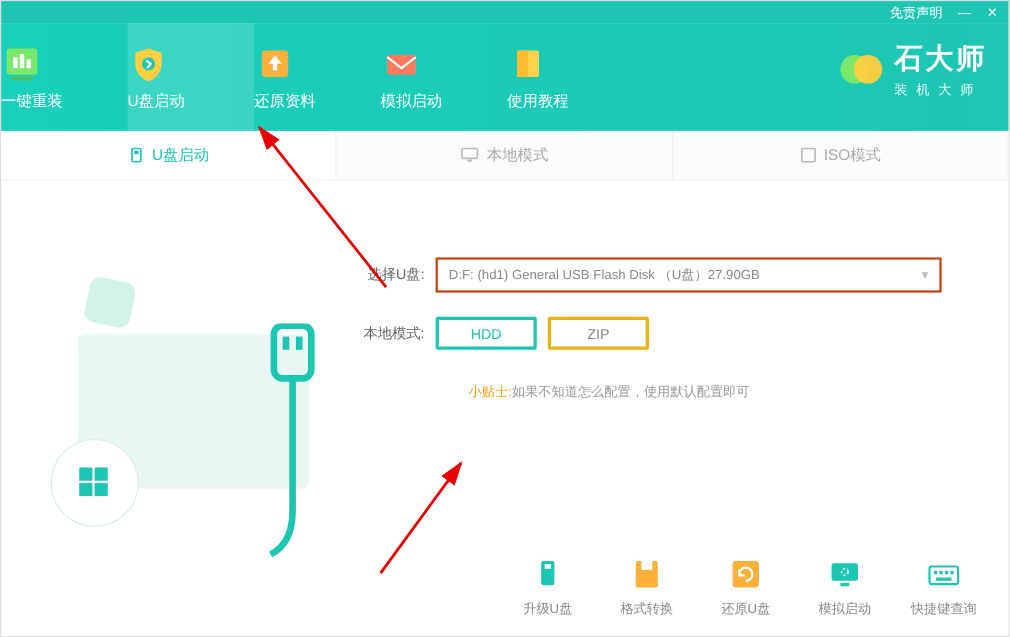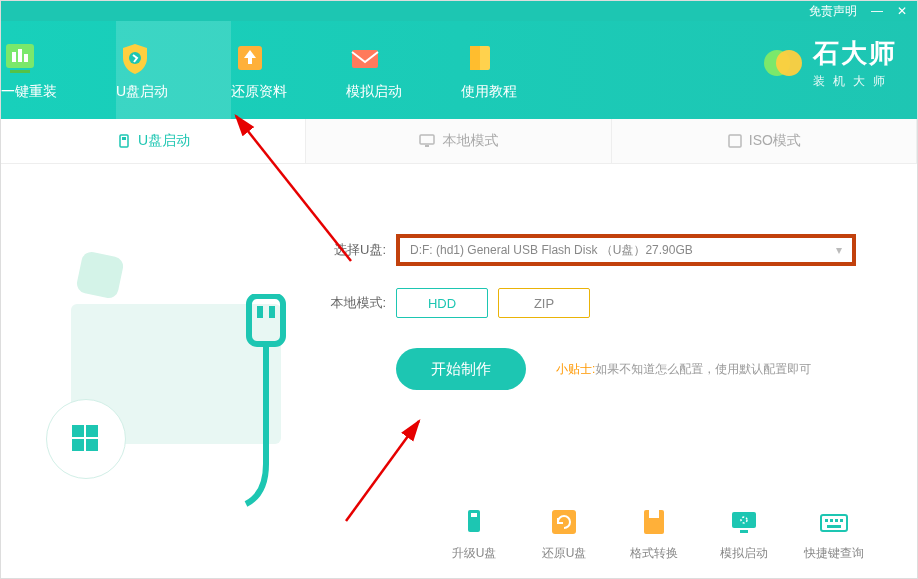--- a/index.html
+++ b/index.html
@@ -16,29 +16,29 @@
   .brand-sub{font-size:12px;letter-spacing:8px;opacity:0.9;margin-top:2px}
   .sub-tabs{height:45px;display:flex;border-bottom:1px solid #eee;background:#fbfbfb}
   .sub-tab{flex:1;display:flex;align-items:center;justify-content:center;font-size:14px;color:#aaa;cursor:pointer;border-right:1px solid #eee}
   .sub-tab.active{color:#1dc6b2;background:#fff}
   .sub-tab svg,.sub-tab .sicon{margin-right:6px}
   .content{display:flex;height:calc(100% - 163px - 90px)}
   .left-illus{width:315px;position:relative}
   .form-area{flex:1;padding:70px 40px 0 0}
   .frow{display:flex;align-items:center;margin-bottom:22px;font-size:13px;color:#666}
   .flabel{width:70px;text-align:right;margin-right:10px}
-  .select-box{flex:1;max-width:460px;height:32px;border:4px solid #c2410c;display:flex;align-items:center;padding:0 10px;color:#888;font-size:12px;font-family:monospace;justify-content:space-between;cursor:pointer}
+  .select-box{flex:1;max-width:460px;height:32px;border:2px solid #c2410c;display:flex;align-items:center;padding:0 10px;color:#888;font-size:12px;font-family:monospace;justify-content:space-between;cursor:pointer}
   .select-box .arrow{color:#bbb}
-  .opt-btn{width:92px;height:30px;border:1px solid #eab308;background:#fff;color:#888;font-size:13px;margin-right:10px;cursor:pointer;border-radius:2px}
+  .opt-btn{width:92px;height:30px;border:3px solid #eab308;background:#fff;color:#888;font-size:13px;margin-right:10px;cursor:pointer;border-radius:2px}
   .opt-btn.sel{border-color:#1dc6b2;color:#1dc6b2}
   .start-row{display:flex;align-items:center;margin-top:30px;margin-left:80px}
   .start-btn{width:130px;height:42px;background:#1dc6b2;color:#fff;border:none;border-radius:21px;font-size:15px;cursor:pointer}
   .tip{margin-left:30px;font-size:12px;color:#999}
   .tip .tlabel{color:#ff9800}
-  .footer{position:absolute;bottom:0;left:0;right:0;height:90px;display:flex;justify-content:flex-end;align-items:center;padding-right:38px}
+  .footer{position:absolute;bottom:0;left:0;right:0;height:90px;display:flex;justify-content:flex-end;align-items:center;padding-right:14px}
   .ftool{width:90px;display:flex;flex-direction:column;align-items:center;font-size:12px;color:#888;cursor:pointer}
   .ftool .ficon{width:34px;height:34px;margin-bottom:6px;display:flex;align-items:center;justify-content:center}
   
   .arrow-svg{position:absolute;pointer-events:none;z-index:50}
   
   .illus-circle{position:absolute;left:45px;top:235px;width:80px;height:80px;border-radius:50%;background:#fff;border:1px solid #d2efe7;display:flex;align-items:center;justify-content:center}
   .illus-monitor{position:absolute;left:70px;top:140px;width:210px;height:140px;background:#e8f7f3;border-radius:6px}
   .illus-square{position:absolute;left:78px;top:90px;width:42px;height:42px;background:#d4f3e8;border-radius:10px;transform:rotate(12deg)}
   .usb{position:absolute;left:230px;top:130px}
 </style>
@@ -167,56 +167,55 @@
     </div>
 
     <div class="frow">
       <div class="flabel">本地模式:</div>
       <button class="opt-btn sel">HDD</button>
       <button class="opt-btn">ZIP</button>
     </div>
 
 
     <div class="start-row">
-      <button class="start-btn">开始制作</button>
       <div class="tip">
         <span class="tlabel">小贴士:</span><span>如果不知道怎么配置，使用默认配置即可</span>
       </div>
     </div>
   </div>
 </div>
 
 <div class="footer">
   <div class="ftool">
     <div class="ficon">
         <svg width="32" height="32">
           <rect x="10" y="4" width="12" height="22" rx="2" fill="#1dc6b2"></rect>
           <rect x="13" y="7" width="6" height="4" fill="#fff"></rect>
         </svg>
       </div>
     <span>升级U盘</span>
+  </div>
+  <div class="ftool">
+    <div class="ficon">
+        <svg width="32" height="32">
+          <rect x="6" y="4" width="20" height="24" rx="2" fill="#ffb039"></rect>
+          <rect x="11" y="4" width="10" height="8" fill="#fff"></rect>
+        </svg>
+      </div>
+    <span>格式转换</span>
   </div>
   <div class="ftool">
     <div class="ficon">
         <svg width="32" height="32">
           <rect x="4" y="4" width="24" height="24" rx="3" fill="#ffb039"></rect>
           <path d="M10 16 A6 6 0 1 1 16 22" stroke="#fff" stroke-width="2" fill="none"></path>
           <path d="M10 12 L10 17 L15 17" stroke="#fff" stroke-width="2" fill="none"></path>
         </svg>
       </div>
     <span>还原U盘</span>
-  </div>
-  <div class="ftool">
-    <div class="ficon">
-        <svg width="32" height="32">
-          <rect x="6" y="4" width="20" height="24" rx="2" fill="#ffb039"></rect>
-          <rect x="11" y="4" width="10" height="8" fill="#fff"></rect>
-        </svg>
-      </div>
-    <span>格式转换</span>
   </div>
   <div class="ftool">
     <div class="ficon">
         <svg width="32" height="32">
           <rect x="4" y="6" width="24" height="16" rx="2" fill="#1dc6b2"></rect>
           <rect x="12" y="24" width="8" height="3" fill="#1dc6b2"></rect>
           <circle cx="16" cy="14" r="3" fill="none" stroke="#fff" stroke-width="1.5" stroke-dasharray="2 2"></circle>
         </svg>
       </div>
     <span>模拟启动</span>

